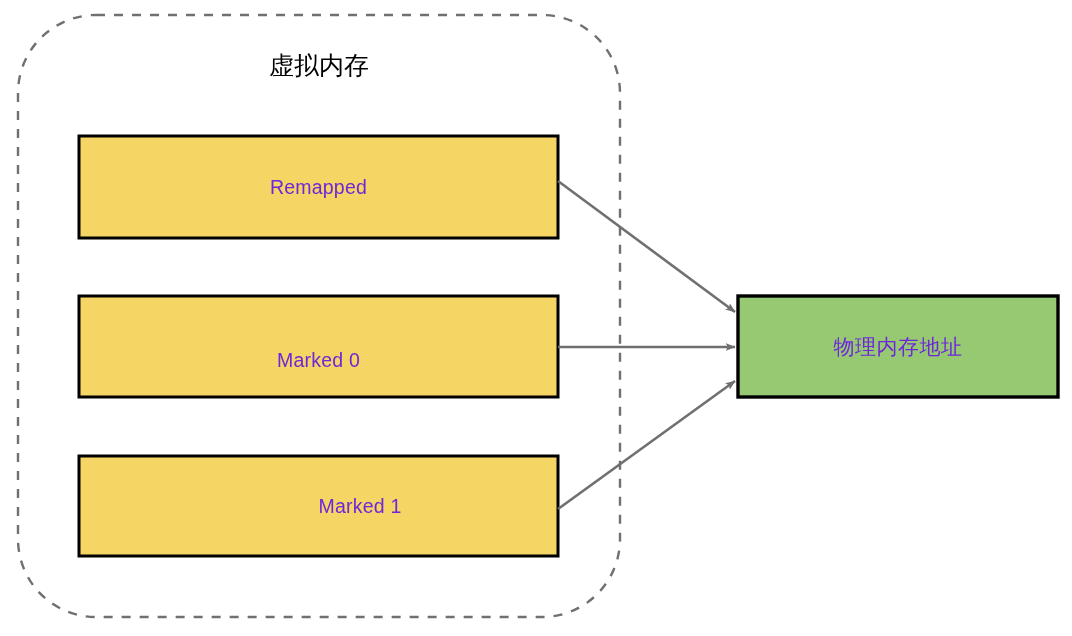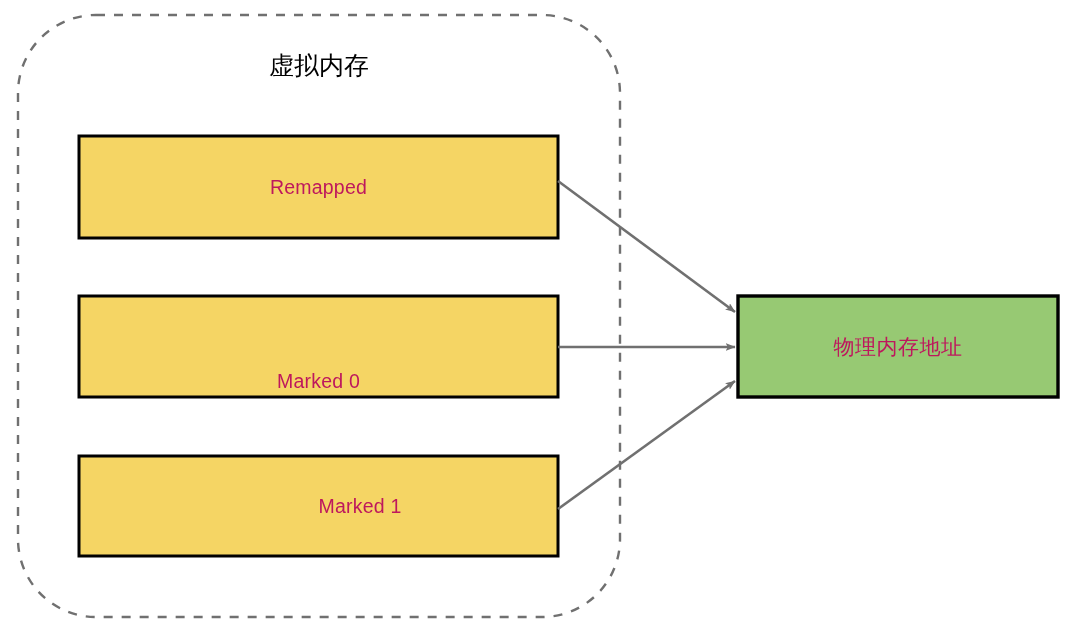--- a/index.html
+++ b/index.html
@@ -23,21 +23,21 @@
     top: 0;
     width: 1072px;
     height: 636px;
   }
   .node-label {
     position: absolute;
     display: flex;
     align-items: center;
     justify-content: center;
     text-align: center;
-    color: #be185d;
+    color: #6d28d9;
     font-family: "Liberation Sans", "DejaVu Sans", sans-serif;
     white-space: nowrap;
     pointer-events: none;
   }
   .group-title {
     position: absolute;
     left: 18px;
     top: 48px;
     width: 602px;
     text-align: center;
@@ -49,21 +49,21 @@
   .mem-block-label {
     font-size: 19.5px;
     letter-spacing: 0.2px;
   }
   .phys-block-label {
     font-size: 21px;
     letter-spacing: 0.5px;
   }
   
   #label-remapped { left: 79px; top: 136px; width: 479px; height: 102px; }
-  #label-marked0  { left: 79px; top: 296px; width: 479px; height: 129px; margin-top: 21px; }
+  #label-marked0  { left: 79px; top: 296px; width: 479px; height: 129px; }
   #label-marked1  { left: 79px; top: 456px; width: 562px; height: 100px; }
   #label-physical { left: 738px; top: 296px; width: 320px; height: 101px; }
 </style>
 </head>
 <body>
 
 <div id="canvas">
 
   <svg id="diagram-svg" viewBox="0 0 1072 636" xmlns="http://www.w3.org/2000/svg">
     <defs>

